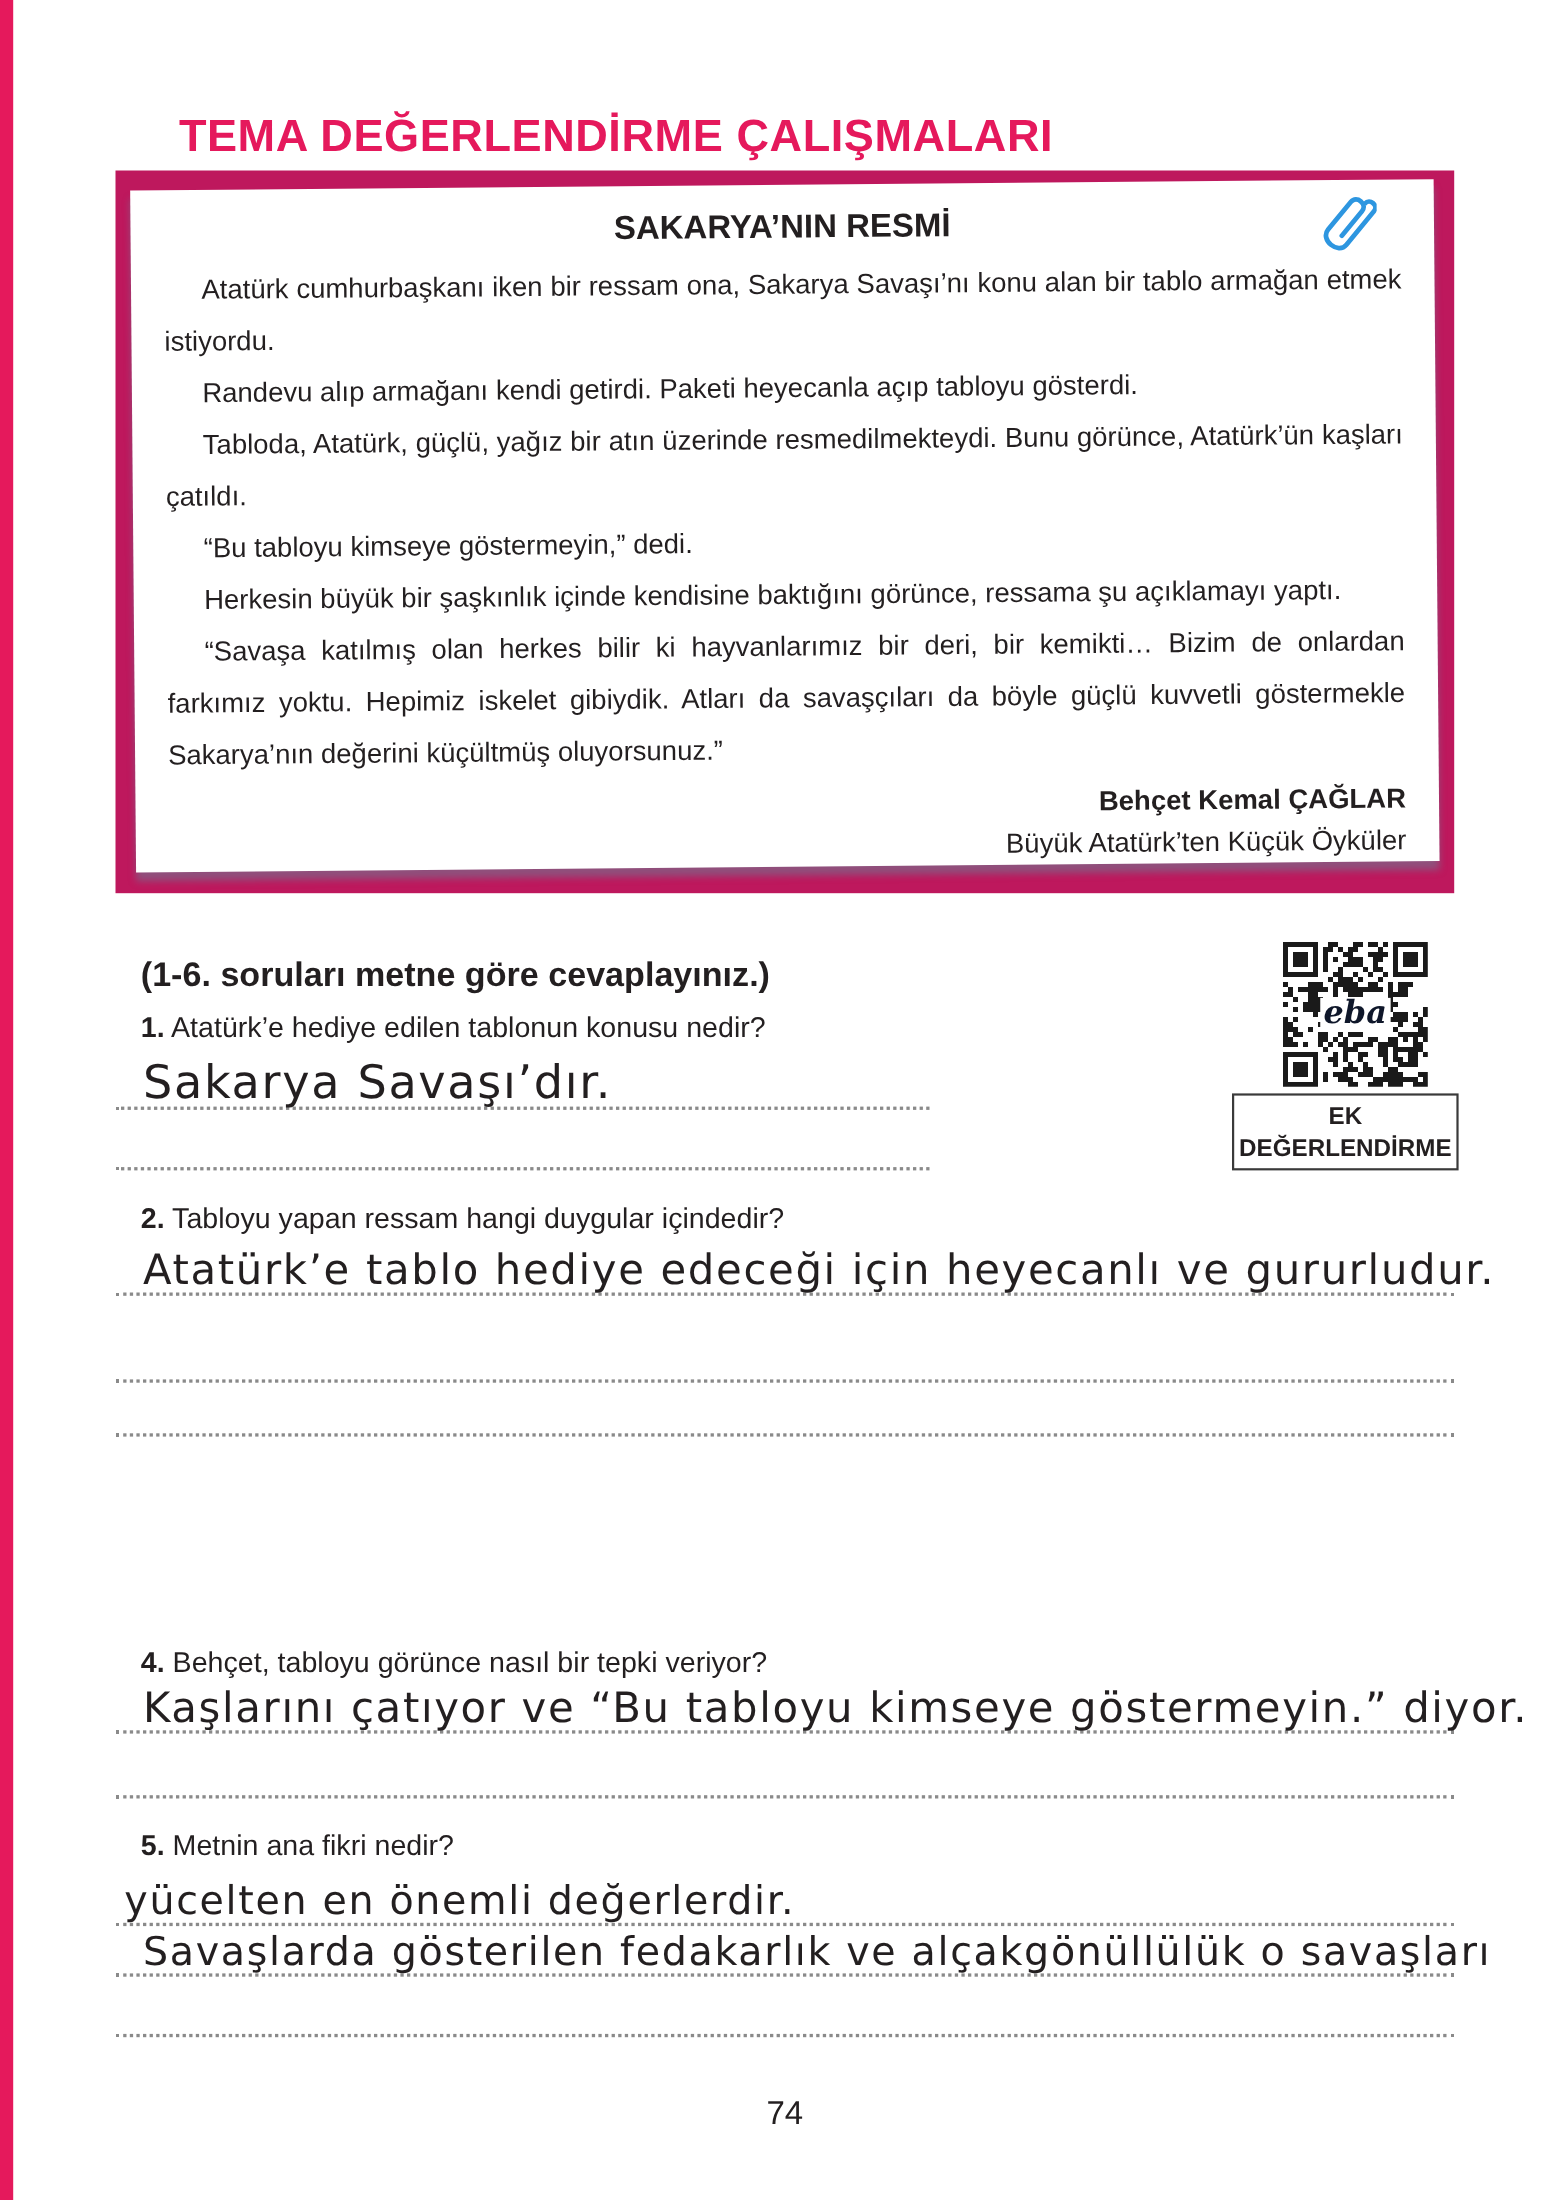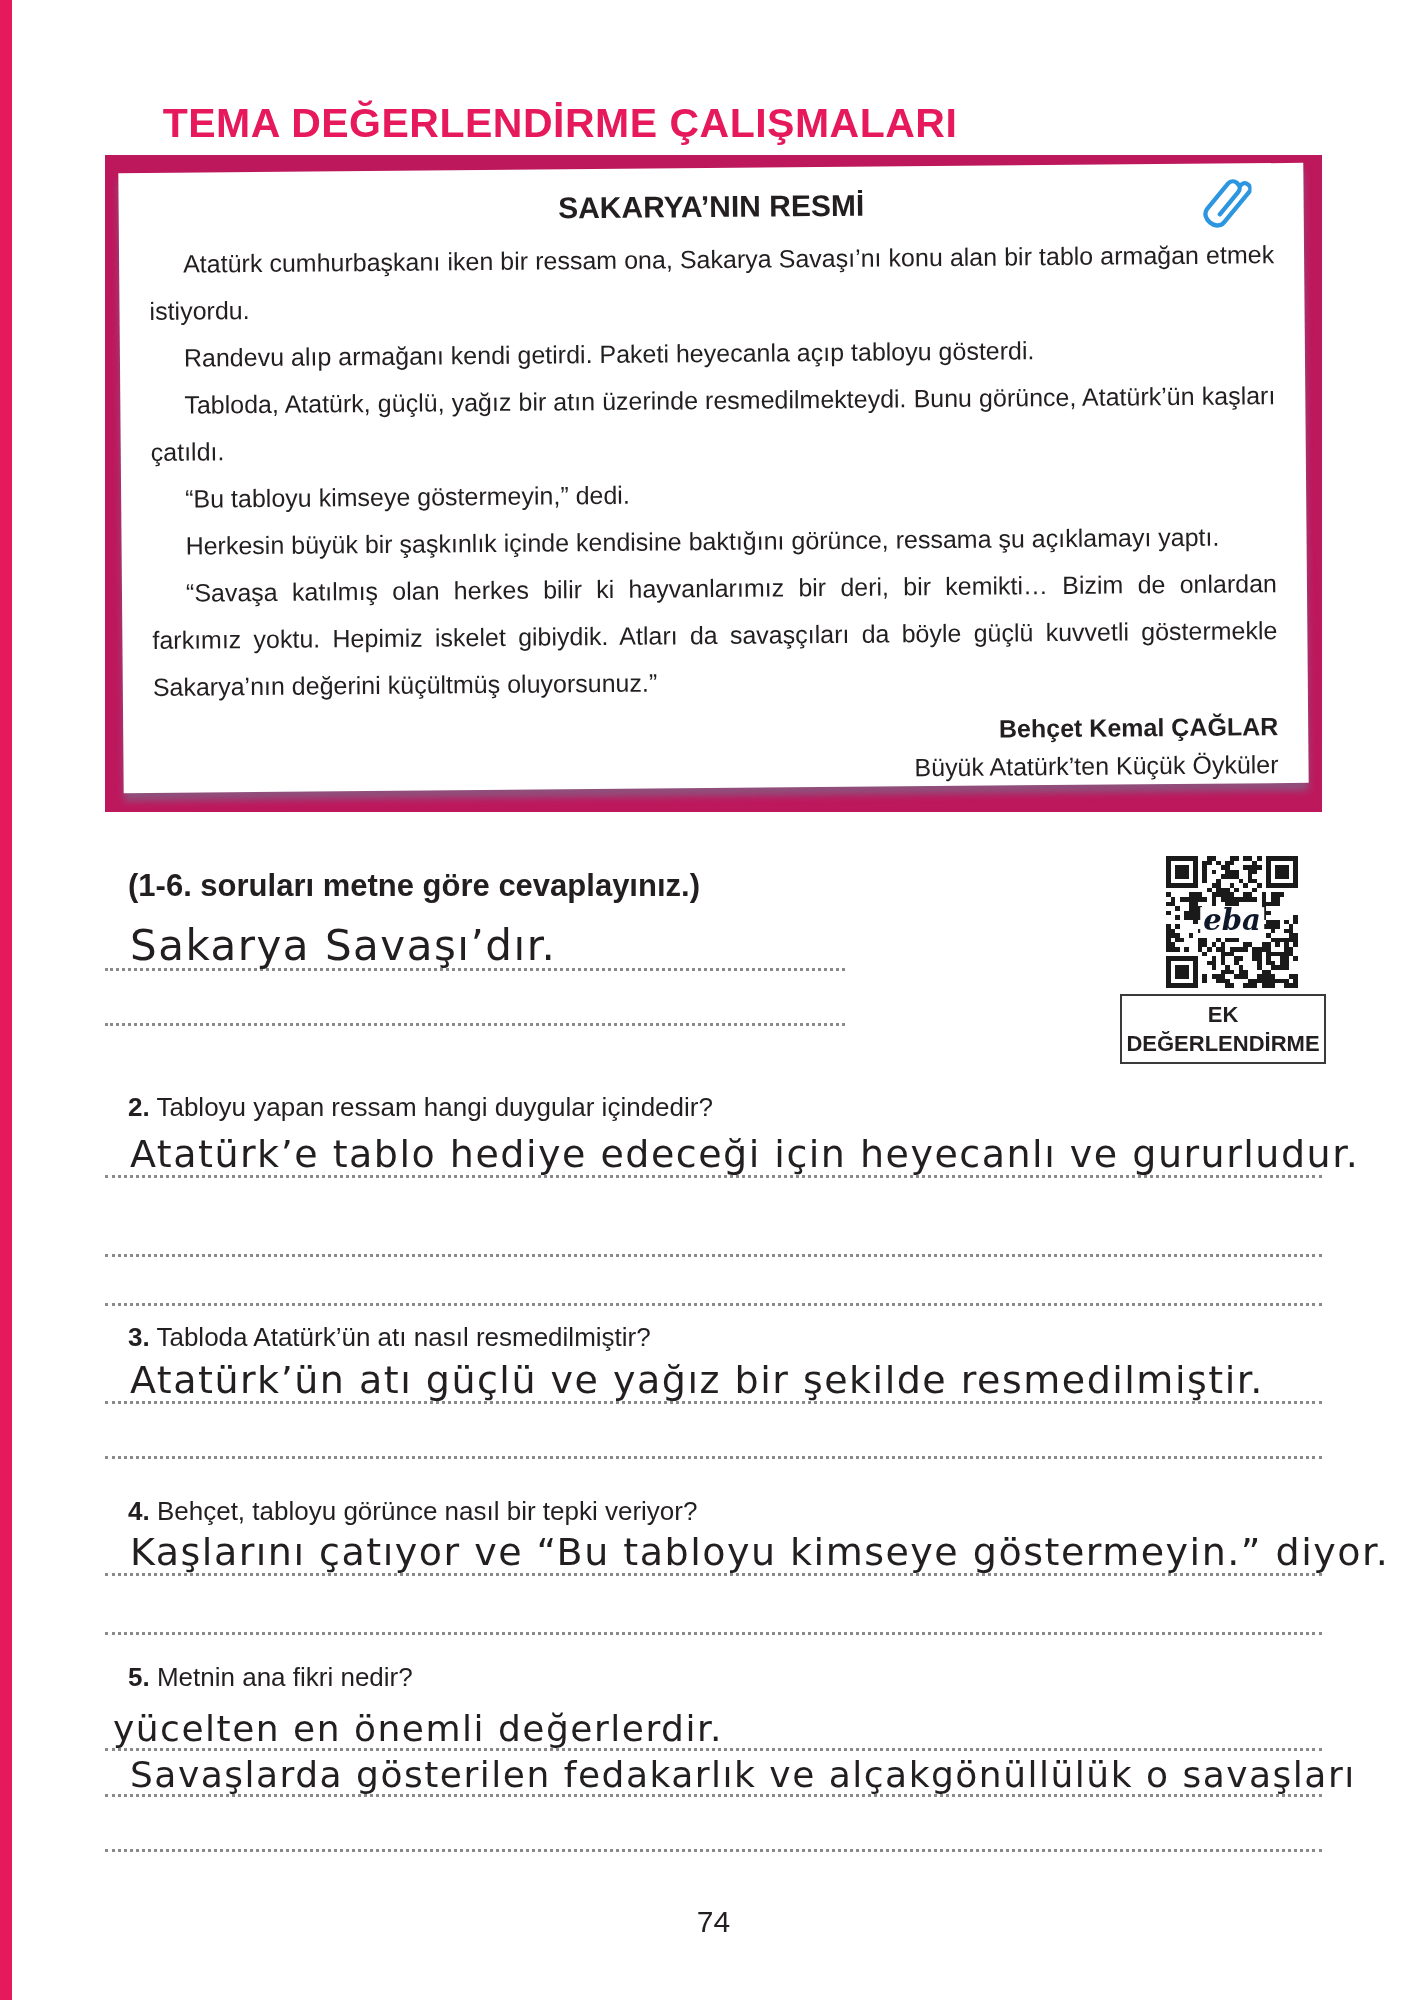--- a/index.html
+++ b/index.html
@@ -376,48 +376,42 @@
         </svg>
       <span class="eba">eba</span>
     </div>
     <div class="ek-box">
       <div>EK</div>
       <div>DEĞERLENDİRME</div>
     </div>
   </div>
 
   <div class="q q1">
+    <div class="q-line">
+      <span class="q-num">1.</span>
+      <span>Atatürk’e hediye edilen tablonun konusu nedir?</span>
+    </div>
     <div class="answer-line">
       <span class="handwriting">Sakarya Savaşı’dır.</span>
     </div>
     <div class="extra-line"></div>
   </div>
 
   <div class="q q2">
     <div class="q-line">
       <span class="q-num">2.</span>
       <span>Tabloyu yapan ressam hangi duygular içindedir?</span>
     </div>
     <div class="answer-line">
       <span class="handwriting">Atatürk’e tablo hediye edeceği için heyecanlı ve gururludur.</span>
     </div>
     <div class="extra-line extra1"></div>
     <div class="extra-line extra2"></div>
   </div>
 
-  <div class="q q3">
-    <div class="q-line">
-      <span class="q-num">3.</span>
-      <span>Tabloda Atatürk’ün atı nasıl resmedilmiştir?</span>
-    </div>
-    <div class="answer-line">
-      <span class="handwriting">Atatürk’ün atı güçlü ve yağız bir şekilde resmedilmiştir.</span>
-    </div>
-    <div class="extra-line"></div>
-  </div>
 
   <div class="q q4">
     <div class="q-line">
       <span class="q-num">4.</span>
       <span>Behçet, tabloyu görünce nasıl bir tepki veriyor?</span>
     </div>
     <div class="answer-line">
       <span class="handwriting">Kaşlarını çatıyor ve “Bu tabloyu kimseye göstermeyin.” diyor.</span>
     </div>
     <div class="extra-line"></div>

